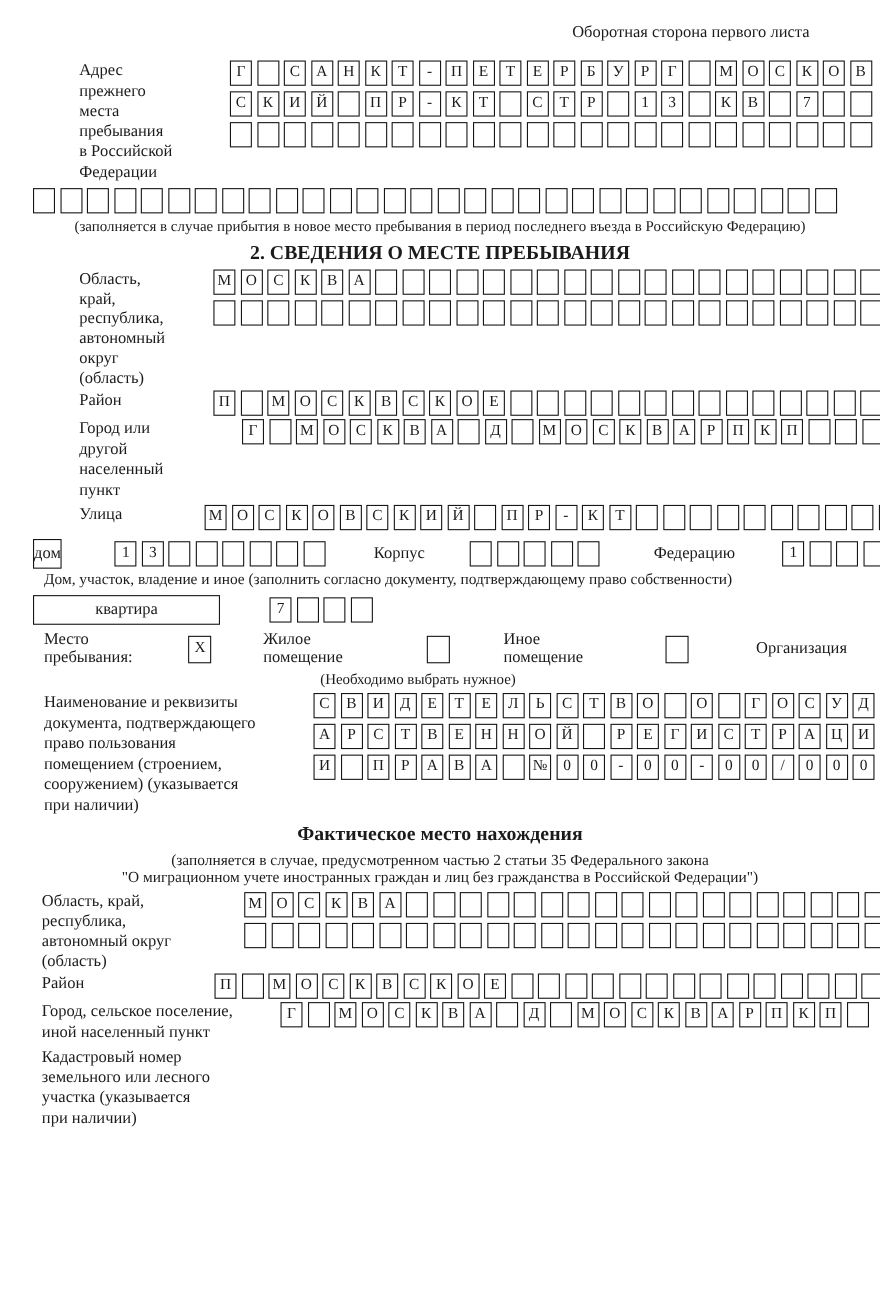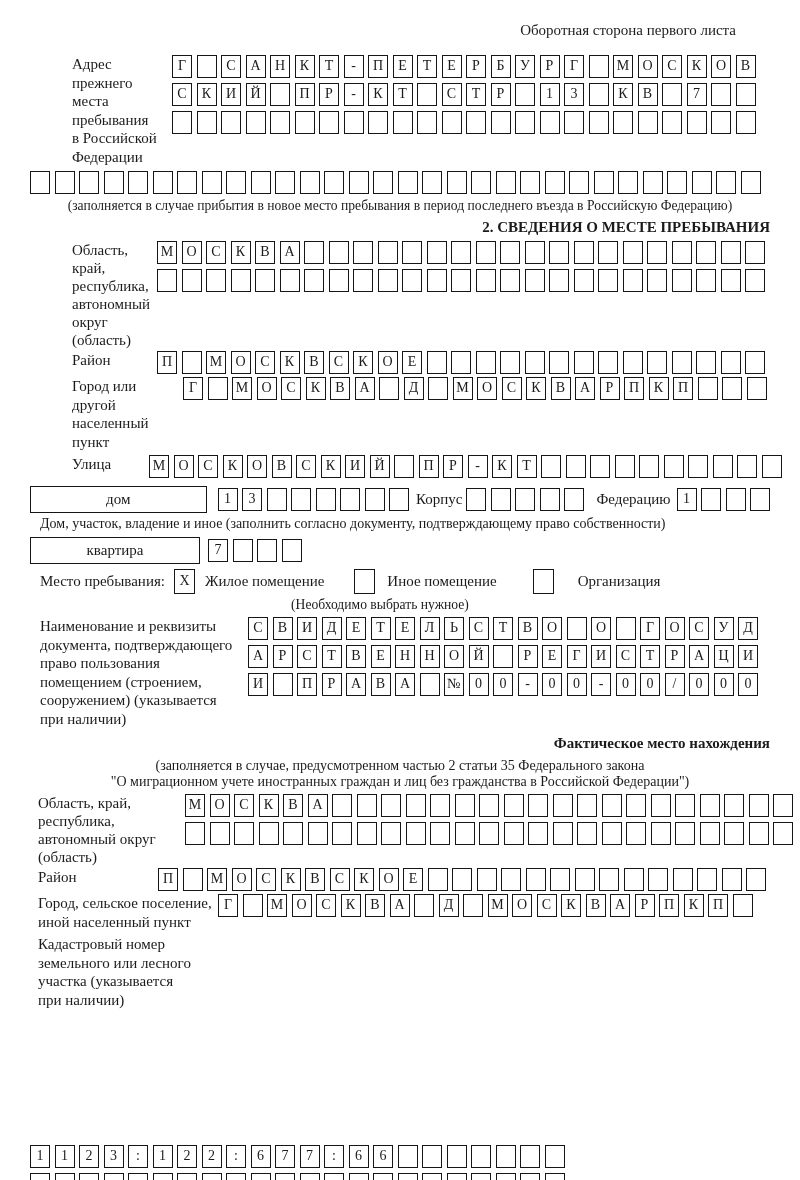--- a/index.html
+++ b/index.html
@@ -8,41 +8,41 @@
     width:800px;height:1180px;
     box-sizing:border-box;
     padding:22px 30px 0 30px;
     background:#fff;
     color:#1b1b1b;
     font-family:"Liberation Serif","DejaVu Serif",serif;
     font-size:15px;
     overflow:hidden;
   }
   .hdr{ text-align:right; padding-right:34px; font-size:15px; }
-  .grp{ display:flex; align-items:flex-start; }
+  .grp{ display:flex; align-items:flex-start;gap:37px; }
   .lbl{ white-space:pre-line; line-height:18.5px; padding-left:42px; box-sizing:border-box; }
   .lbl2{ white-space:pre-line; line-height:18.5px; padding-left:8px; box-sizing:border-box; }
   .rows{ display:flex; flex-direction:column; gap:5px; }
   .boxes{ display:flex; gap:4.5px; }
   .cbox{
     box-sizing:border-box; flex:0 0 20px;
     width:20px; height:23px;
     border:1.6px solid #161616;
     text-align:center; font-size:14px; line-height:20px;
     background:#fff;
   }
   .cbox.lg{ flex-basis:21px; width:21px; height:25px; line-height:22px; }
   .wide{
     box-sizing:border-box; border:1.6px solid #161616;
     height:27px; display:flex; align-items:center; justify-content:center;
     font-size:15px; background:#fff;
   }
   .note{ font-size:13.6px; }
   .note-center{ text-align:center; }
-  .title{ text-align:right; font-weight:bold; font-size:15px; }
+  .title{ text-align:center; font-weight:bold; font-size:18px; }
   .inline-lab{ font-size:15px; line-height:25px; }
   .stamp-wrap{ margin-left:350px; width:420px; }
   .stamp-box{
     box-sizing:border-box; margin-left:15px;
     width:358px; height:175px; border:1.7px solid #161616; background:#fff;
   }
 </style>
 </head>
 <body>
 

